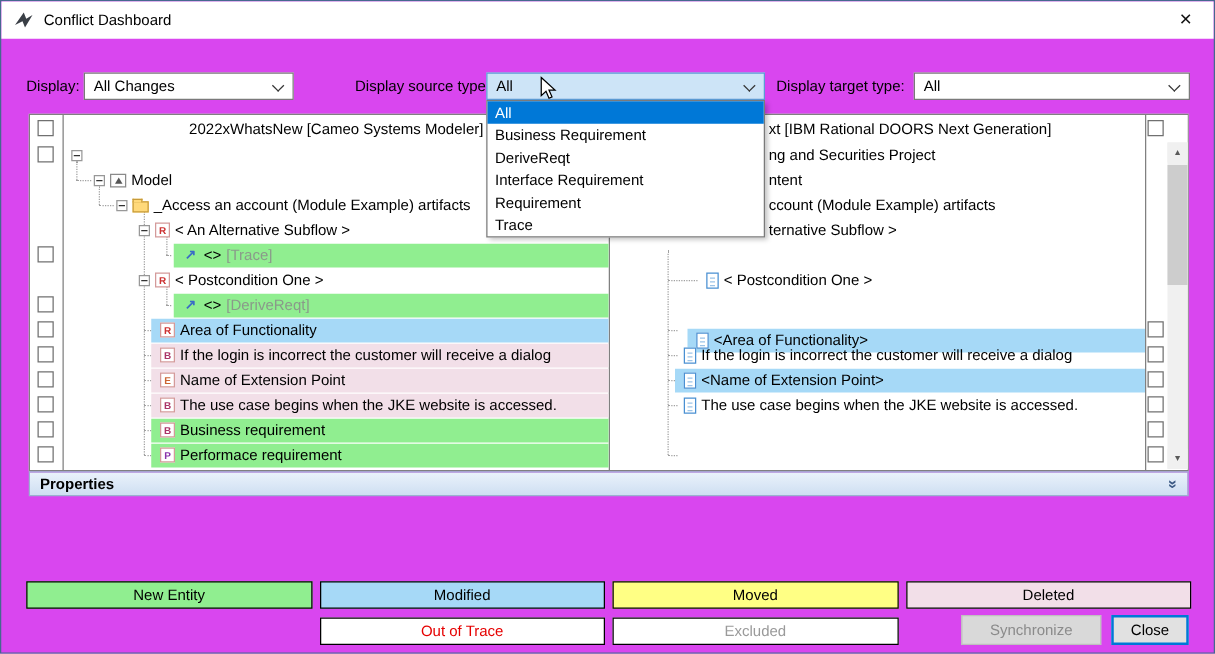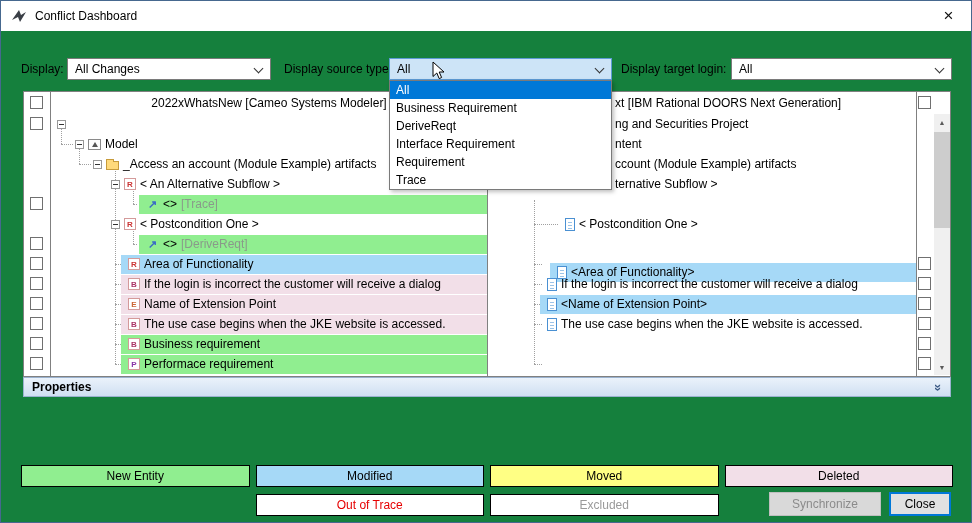--- a/index.html
+++ b/index.html
@@ -1,19 +1,19 @@
 <!DOCTYPE html>
 <html style="--c-new: #90ee90; --c-mod: #a6d9f7; --c-del: #f2dfe8; --c-sel: #0078d7;"><head>
 <meta charset="utf-8">
 <style>
   * { box-sizing: border-box; }
   html,body { margin:0; padding:0; background:#fff; }
   body { font-family:"Liberation Sans", sans-serif; font-size:12px; color:#000; }
 
-  .window { position:relative; width:972px; height:523px; background:#15803d;
+  .window { position:relative; width:972px; height:523px; background:#d946ef;
             border:1px solid #46688f; overflow:hidden; }
 
   
   .titlebar { position:absolute; top:0; left:0; right:0; height:30px; background:#fff;
               display:flex; align-items:center; padding:0 10px; gap:8px; }
   .titlebar .title { font-size:12px; }
   .close-btn { position:absolute; right:0; top:0; width:45px; height:29px; display:flex;
                align-items:center; justify-content:center; font-size:17px; color:#111; cursor:default; }
 
   
@@ -118,30 +118,30 @@
       <svg width="16" height="16" viewBox="0 0 16 16">
           <path d="M1 12 L8 2 L10 7 L15 4 L9 14 L7 9 Z" fill="#3a3f46"></path>
         </svg>
     </span>
     <span class="title">Conflict Dashboard</span>
     <span class="close-btn">×</span>
   </div>
 
   <div class="toolbar">
     <span class="tlabel" style="left:20px">Display:</span>
-    <div class="combo" style="left:66px;width:204px">
+    <div class="combo" style="left:66px;width:168px">
       <span>All Changes</span>
       <span class="chev"></span>
     </div>
     <span class="tlabel" style="left:283px">Display source type:</span>
     <div class="combo open" style="left:388px;width:223px">
       <span>All</span>
       <span class="chev"></span>
     </div>
-    <span class="tlabel" style="left:620px">Display target login:</span>
+    <span class="tlabel" style="left:620px">Display target type:</span>
     <div class="combo" style="left:730px;width:221px">
       <span>All</span>
       <span class="chev"></span>
     </div>
   </div>
 
   <div class="treebox">
     <div class="gutter" id="gutter-left">
         <div class="cb" style="top: 4px;"></div>
         <div class="cb" style="top: 25px;"></div>

